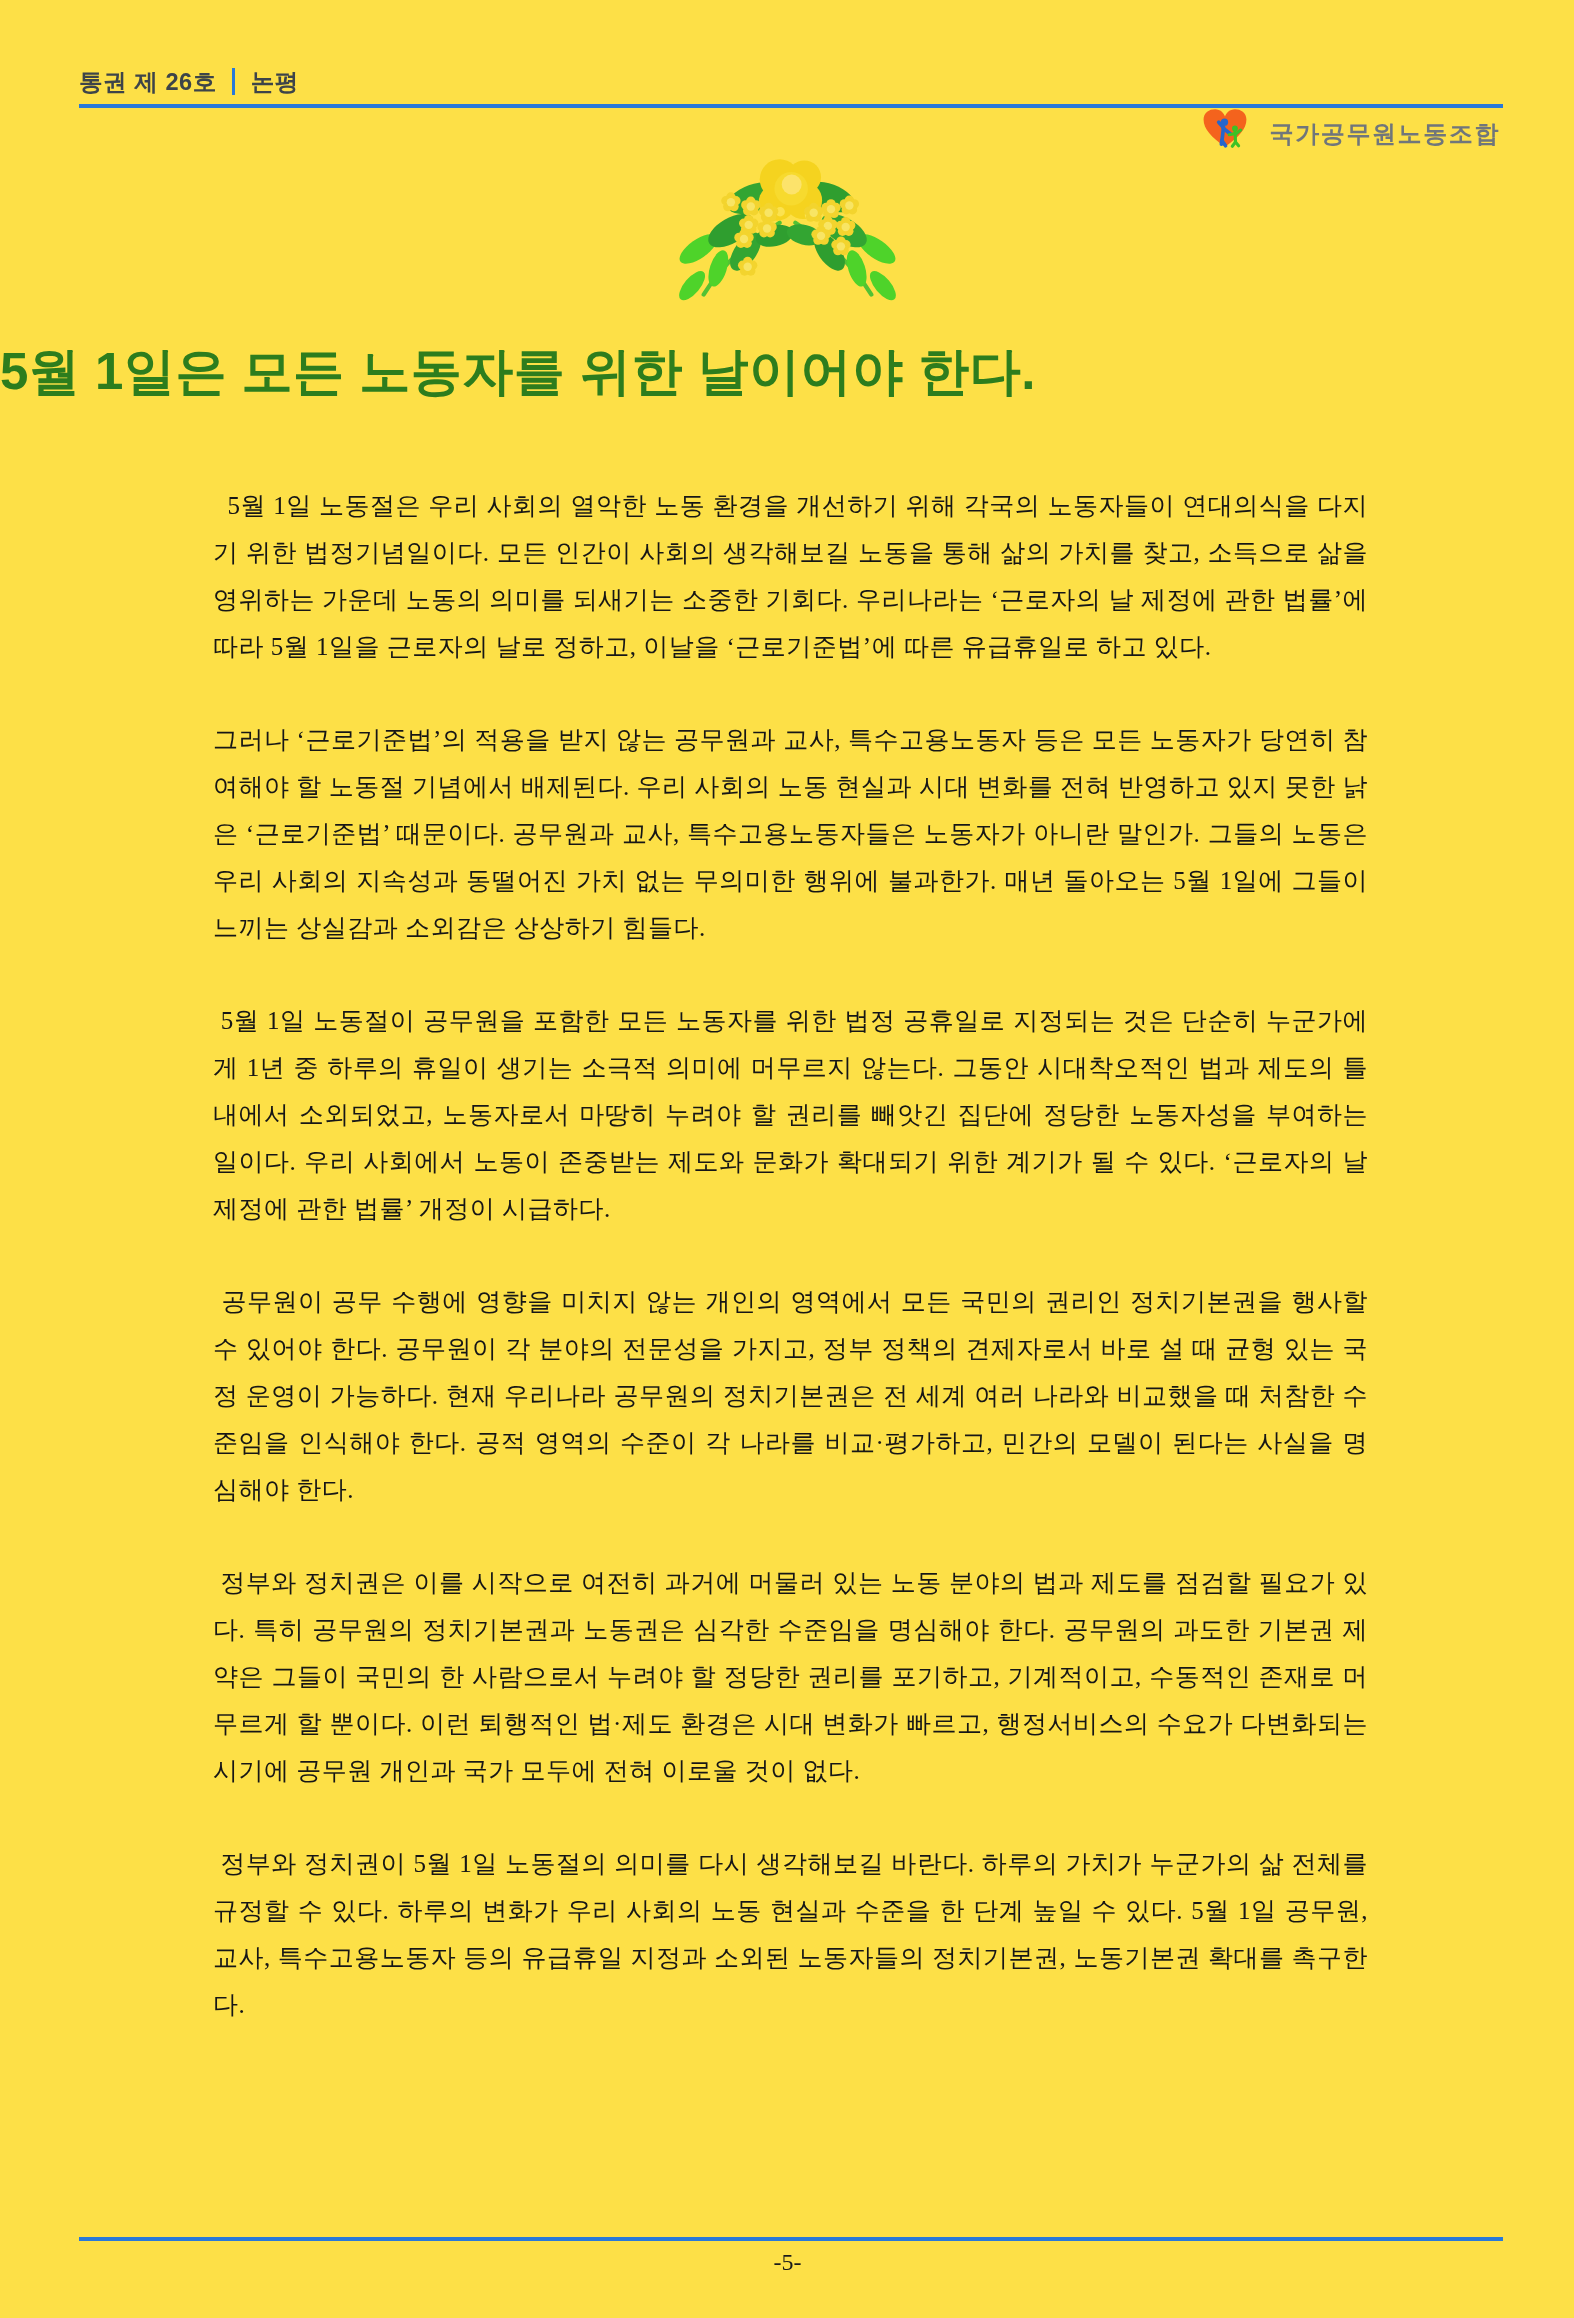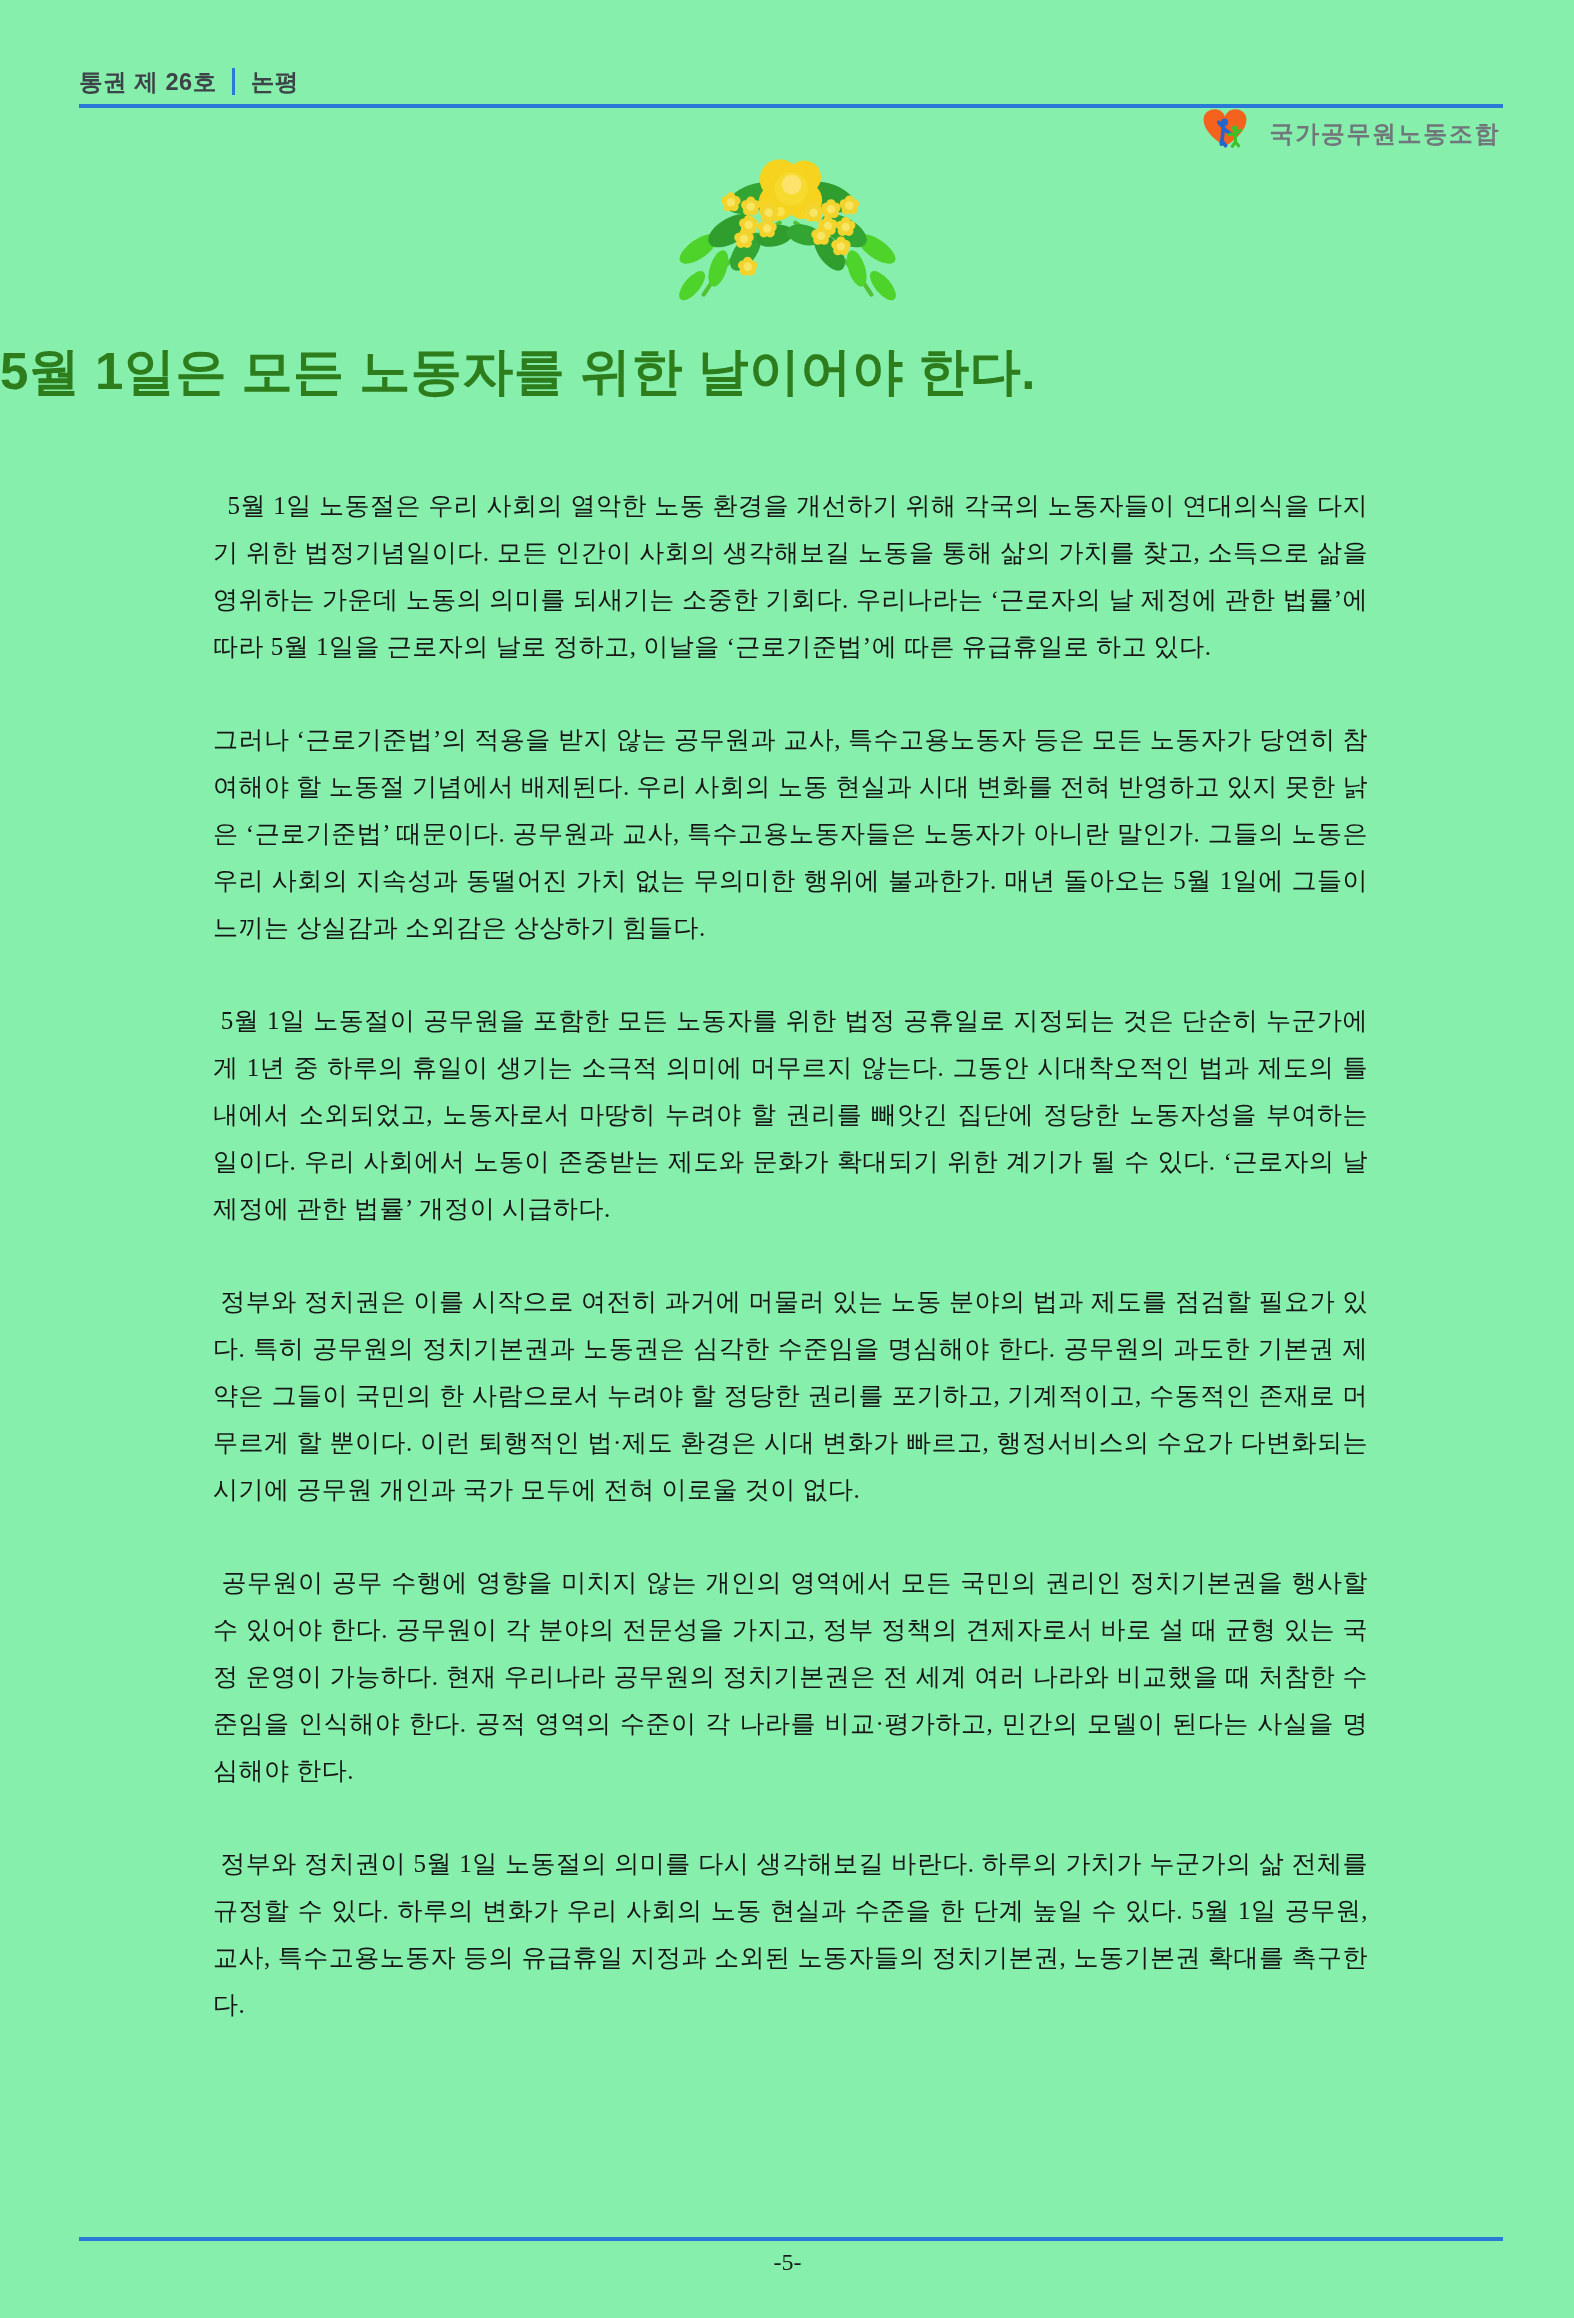--- a/index.html
+++ b/index.html
@@ -1,17 +1,17 @@
 <!DOCTYPE html>
 <html lang="ko" style="font-size:8.4px"><head>
 <meta charset="utf-8">
 <style>
   html,body{margin:0;padding:0;background:#ffffff;}
   .page{
-    position:relative;width:1575px;height:2319px;background:#86efac;
+    position:relative;width:1575px;height:2319px;background:#fde047;
     overflow:hidden;font-family:"Liberation Serif",serif;color:#141414;
   }
   
   .hdr-left{
     position:absolute;left:79px;top:63px;height:37px;
     display:flex;align-items:center;gap:15.7px;
     font-family:"Liberation Sans",sans-serif;font-weight:700;
     font-size:23.6px;color:#3d4449;letter-spacing:0.5px;
   }
   .hdr-bar{width:2.6px;height:27px;background:#2979d9;}
@@ -142,22 +142,22 @@
     <use href="#sf" x="284" y="160"></use>
     <use href="#sf" x="322" y="180"></use>
   </svg>
 
   <h1 class="title">5월 1일은 모든 노동자를 위한 날이어야 한다.</h1>
 
   <main class="body-text">
     <p>  5월 1일 노동절은 우리 사회의 열악한 노동 환경을 개선하기 위해 각국의 노동자들이 연대의식을 다지기 위한 법정기념일이다. 모든 인간이 사회의 생각해보길 노동을 통해 삶의 가치를 찾고, 소득으로 삶을 영위하는 가운데 노동의 의미를 되새기는 소중한 기회다. 우리나라는 ‘근로자의 날 제정에 관한 법률’에 따라 5월 1일을 근로자의 날로 정하고, 이날을 ‘근로기준법’에 따른 유급휴일로 하고 있다.</p>
     <p>그러나 ‘근로기준법’의 적용을 받지 않는 공무원과 교사, 특수고용노동자 등은 모든 노동자가 당연히 참여해야 할 노동절 기념에서 배제된다. 우리 사회의 노동 현실과 시대 변화를 전혀 반영하고 있지 못한 낡은 ‘근로기준법’ 때문이다. 공무원과 교사, 특수고용노동자들은 노동자가 아니란 말인가. 그들의 노동은 우리 사회의 지속성과 동떨어진 가치 없는 무의미한 행위에 불과한가. 매년 돌아오는 5월 1일에 그들이 느끼는 상실감과 소외감은 상상하기 힘들다.</p>
     <p> 5월 1일 노동절이 공무원을 포함한 모든 노동자를 위한 법정 공휴일로 지정되는 것은 단순히 누군가에게 1년 중 하루의 휴일이 생기는 소극적 의미에 머무르지 않는다. 그동안 시대착오적인 법과 제도의 틀 내에서 소외되었고, 노동자로서 마땅히 누려야 할 권리를 빼앗긴 집단에 정당한 노동자성을 부여하는 일이다. 우리 사회에서 노동이 존중받는 제도와 문화가 확대되기 위한 계기가 될 수 있다. ‘근로자의 날 제정에 관한 법률’ 개정이 시급하다.</p>
+    <p> 공무원이 공무 수행에 영향을 미치지 않는 개인의 영역에서 모든 국민의 권리인 정치기본권을 행사할 수 있어야 한다. 공무원이 각 분야의 전문성을 가지고, 정부 정책의 견제자로서 바로 설 때 균형 있는 국정 운영이 가능하다. 현재 우리나라 공무원의 정치기본권은 전 세계 여러 나라와 비교했을 때 처참한 수준임을 인식해야 한다. 공적 영역의 수준이 각 나라를 비교·평가하고, 민간의 모델이 된다는 사실을 명심해야 한다.</p>
     <p> 정부와 정치권은 이를 시작으로 여전히 과거에 머물러 있는 노동 분야의 법과 제도를 점검할 필요가 있다. 특히 공무원의 정치기본권과 노동권은 심각한 수준임을 명심해야 한다. 공무원의 과도한 기본권 제약은 그들이 국민의 한 사람으로서 누려야 할 정당한 권리를 포기하고, 기계적이고, 수동적인 존재로 머무르게 할 뿐이다. 이런 퇴행적인 법·제도 환경은 시대 변화가 빠르고, 행정서비스의 수요가 다변화되는 시기에 공무원 개인과 국가 모두에 전혀 이로울 것이 없다.</p>
-    <p> 공무원이 공무 수행에 영향을 미치지 않는 개인의 영역에서 모든 국민의 권리인 정치기본권을 행사할 수 있어야 한다. 공무원이 각 분야의 전문성을 가지고, 정부 정책의 견제자로서 바로 설 때 균형 있는 국정 운영이 가능하다. 현재 우리나라 공무원의 정치기본권은 전 세계 여러 나라와 비교했을 때 처참한 수준임을 인식해야 한다. 공적 영역의 수준이 각 나라를 비교·평가하고, 민간의 모델이 된다는 사실을 명심해야 한다.</p>
     <p> 정부와 정치권이 5월 1일 노동절의 의미를 다시 생각해보길 바란다. 하루의 가치가 누군가의 삶 전체를 규정할 수 있다. 하루의 변화가 우리 사회의 노동 현실과 수준을 한 단계 높일 수 있다. 5월 1일 공무원, 교사, 특수고용노동자 등의 유급휴일 지정과 소외된 노동자들의 정치기본권, 노동기본권 확대를 촉구한다.</p>
   </main>
 
   <div class="ftr-rule"></div>
   <div class="page-num">-5-</div>
 
 </div>
 
 
 </body></html>

